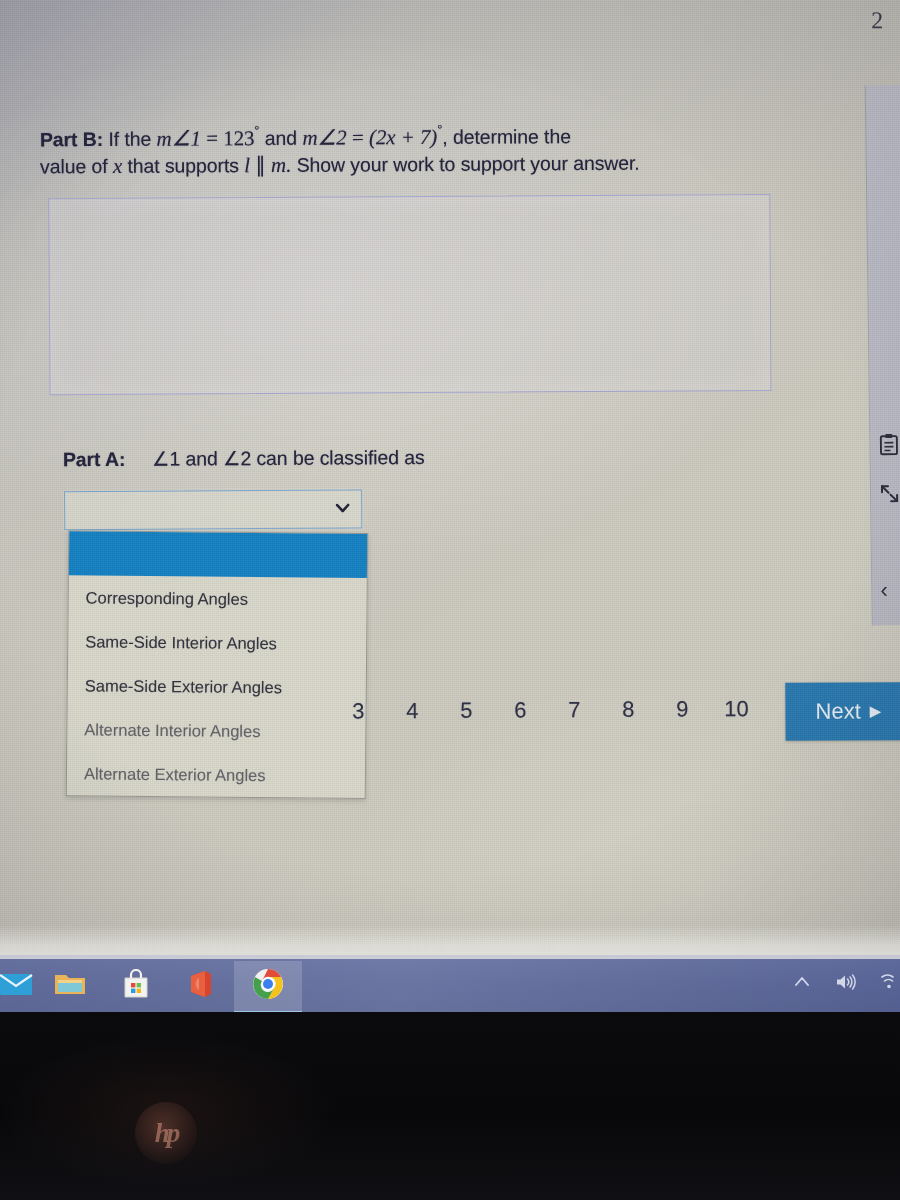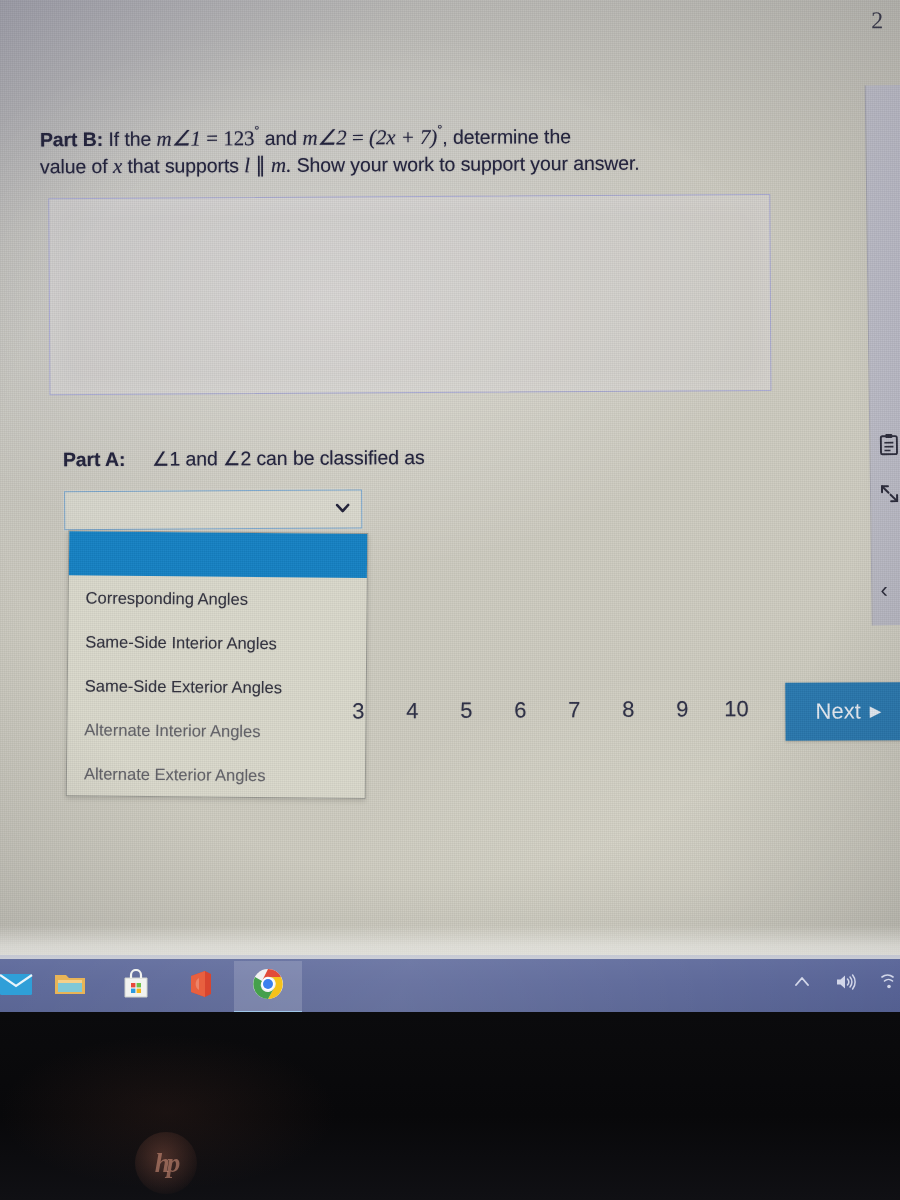--- a/index.html
+++ b/index.html
@@ -258,21 +258,21 @@
   #bezel {
     position: absolute;
     left: 0; top: 1012px;
     width: 900px; height: 188px;
     background:
       radial-gradient(ellipse 240px 110px at 168px 100px, rgba(120,70,55,0.16), rgba(0,0,0,0) 70%),
       linear-gradient(180deg, #0b0b0d 0%, #08080a 55%, #101014 100%);
   }
   #hp-logo {
     position: absolute;
-    left: 135px; top: 1132px;
+    left: 135px; top: 1102px;
     width: 62px; height: 62px;
     border-radius: 50%;
     background: radial-gradient(circle at 45% 40%, rgba(150,88,70,0.42), rgba(60,35,30,0.18) 72%, rgba(0,0,0,0) 85%);
     display: flex;
     align-items: center;
     justify-content: center;
     color: rgba(215,150,125,0.55);
     font-size: 27px;
     font-style: italic;
     font-weight: bold;

